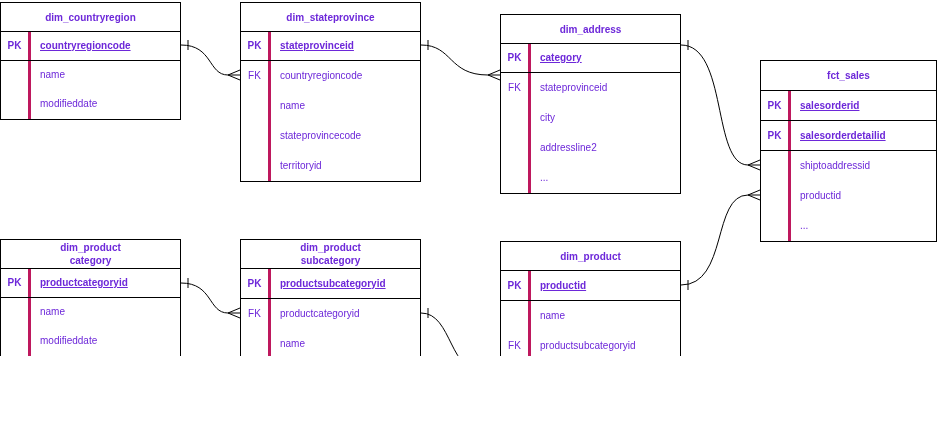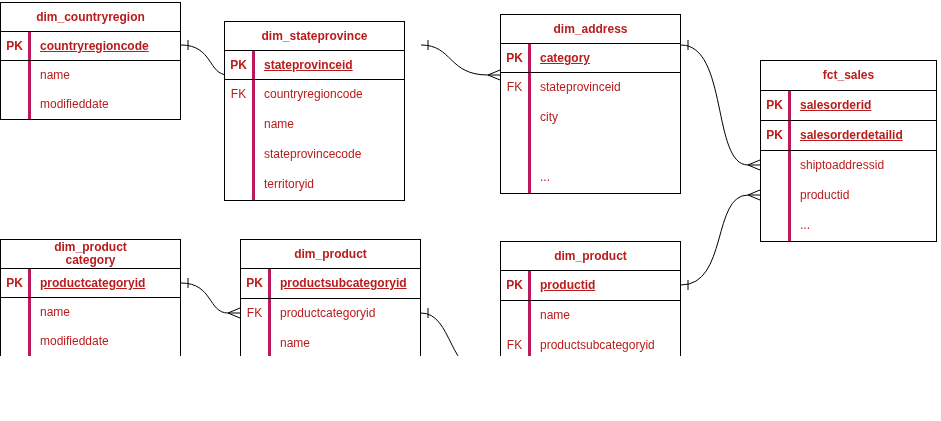--- a/index.html
+++ b/index.html
@@ -3,22 +3,22 @@
 <meta charset="utf-8">
 <style>
   * { box-sizing: border-box; }
   html, body { margin: 0; padding: 0; background: #ffffff; }
   .canvas {
     position: relative;
     width: 941px;
     height: 356px;
     background: #ffffff;
     font-family: "Liberation Sans", sans-serif;
-    font-size: 12px;
-    color: #b91c1c;
+    font-size: 10px;
+    color: #6d28d9;
     overflow: hidden;
   }
   .wires {
     position: absolute;
     left: 0; top: 0;
     width: 941px; height: 421px;
   }
   .wires path { stroke: #000000; stroke-width: 1; fill: none; }
   .entity {
     position: absolute;
@@ -99,21 +99,21 @@
     <div class="row r29">
       <div class="kc"></div>
       <div class="fc">name</div>
     </div>
     <div class="row r29">
       <div class="kc"></div>
       <div class="fc">modifieddate</div>
     </div>
   </div>
 
-  <div class="entity" style="left:224px;top:2px;width:181px;margin-top:19px;">
+  <div class="entity" style="left:240px;top:2px;width:181px;">
     <div class="hdr h29">
         <span>dim_stateprovince</span>
       </div>
     <div class="row r29 sep">
       <div class="kc pkk">PK</div>
       <div class="fc pkf">stateprovinceid</div>
     </div>
     <div class="row r30">
       <div class="kc">FK</div>
       <div class="fc">countryregioncode</div>
@@ -143,20 +143,21 @@
     <div class="row r30">
       <div class="kc">FK</div>
       <div class="fc">stateprovinceid</div>
     </div>
     <div class="row r30">
       <div class="kc"></div>
       <div class="fc">city</div>
     </div>
     <div class="row r30">
       <div class="kc"></div>
+      <div class="fc">addressline2</div>
     </div>
     <div class="row r30">
       <div class="kc"></div>
       <div class="fc">...</div>
     </div>
   </div>
 
   <div class="entity" style="left:760px;top:60px;width:177px;">
     <div class="hdr h30">
         <span>fct_sales</span>
@@ -198,20 +199,21 @@
     </div>
     <div class="row r29">
       <div class="kc"></div>
       <div class="fc">modifieddate</div>
     </div>
   </div>
 
   <div class="entity" style="left:240px;top:239px;width:181px;">
     <div class="hdr h29">
         <span>dim_product</span>
+        <span>subcategory</span>
       </div>
     <div class="row r30 sep">
       <div class="kc pkk">PK</div>
       <div class="fc pkf">productsubcategoryid</div>
     </div>
     <div class="row r30">
       <div class="kc">FK</div>
       <div class="fc">productcategoryid</div>
     </div>
     <div class="row r30">

